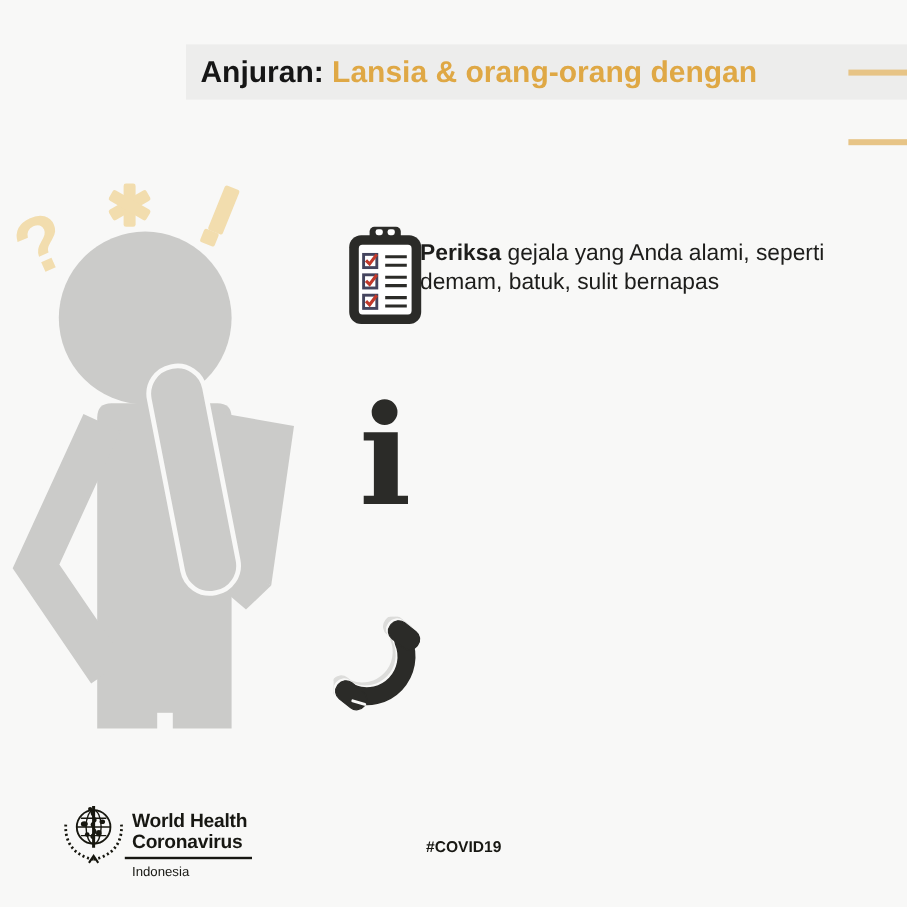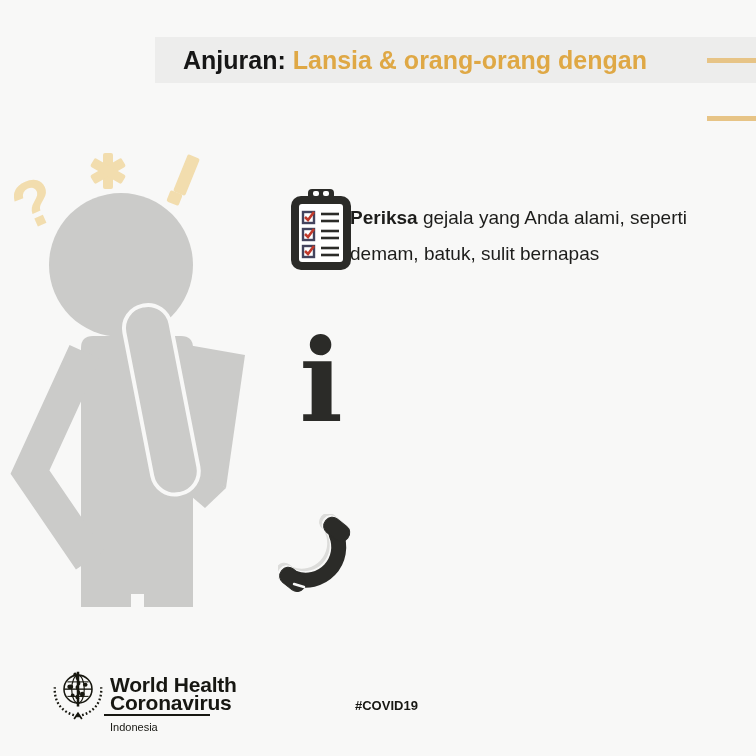--- a/index.html
+++ b/index.html
@@ -6,55 +6,55 @@
   .poster {
     position:relative; width:756px; height:756px; overflow:hidden;
     background:#f8f8f7; font-family:"Liberation Sans", sans-serif;
     color:#1d1d1b;
   }
   
   .hbar { position:absolute; background:#ededec; display:flex; align-items:center; }
   .hbar1 { left:155px; top:37px; width:601px; height:46px; }
   .hbar2 { left:243px; top:94px; width:513px; height:50px; }
   .htext { font-size:25px; font-weight:bold; white-space:nowrap; }
-  .hbar1 .htext { margin-left:28px; }
+  .hbar1 .htext { margin-left:12px; }
   .hbar2 .htext { margin-left:72px; }
   .seg-black { color:#161616; }
   .seg-goldhead { color:#dfa845; }
   .hdash { position:absolute; left:707px; width:49px; height:5px; background:#e7c486; }
   .hdash1 { top:58px; }
   .hdash2 { top:116px; }
 
   
   .figure-svg { position:absolute; left:0; top:140px; }
   .mark { position:absolute; color:#f2ddae; font-weight:bold; }
   .mark-q { left:14px; top:165px; font-size:66px; transform:rotate(-24deg); }
   .mark-ast-svg { position:absolute; left:87px; top:150px; }
   .mark-ex { position:absolute; left:160px; top:150px; width:50px; height:60px; }
   .mark-ex .bar { position:absolute; left:20px; top:5px; width:13px; height:40px; background:#f2ddae; border-radius:2px; transform:rotate(22deg); }
   .mark-ex .dot { position:absolute; left:8px; top:42px; width:13px; height:12px; background:#f2ddae; border-radius:2px; transform:rotate(22deg); }
 
   
-  .item-text { position:absolute; left:350px; width:400px; font-size:19px; line-height:36px; }
+  .item-text { position:absolute; left:350px; width:400px; font-size:19px; line-height:24px; }
   .it1 { top:200px; }
   .it2 { top:352px; }
   .it3 { top:517px; }
   .seg-bold { font-weight:bold; color:#1d1d1b; }
   .seg-normal { color:#1d1d1b; }
   .seg-gold { font-weight:bold; color:#dfa845; }
   .icon-abs { position:absolute; }
   .icon-clipboard { left:288px; top:187px; }
   .icon-info { left:292px; top:338px; width:58px; height:90px;
                font-family:"DejaVu Serif", serif; font-weight:bold;
                font-size:115px; line-height:86px; color:#2b2b28; text-align:center; }
   .icon-phone { left:278px; top:514px; }
 
   
   .who-emblem { position:absolute; left:49px; top:665px; }
-  .who-name { position:absolute; left:110px; top:676px; font-size:21px; font-weight:bold;
+  .who-name { position:absolute; left:110px; top:676px; font-size:16px; font-weight:bold;
               line-height:17.5px; color:#171712; letter-spacing:-0.2px; }
   .who-rule { position:absolute; left:104px; top:714px; width:106px; height:2px; background:#171712; }
   .who-country { position:absolute; left:110px; top:721px; font-size:11px; color:#171712; }
   .hashtag { position:absolute; top:698px; font-size:13px; font-weight:bold; color:#171712; }
   .tag-covid { left:355px; }
   .tag-corona { left:630px; }
 </style>
 </head>
 <body>
 

